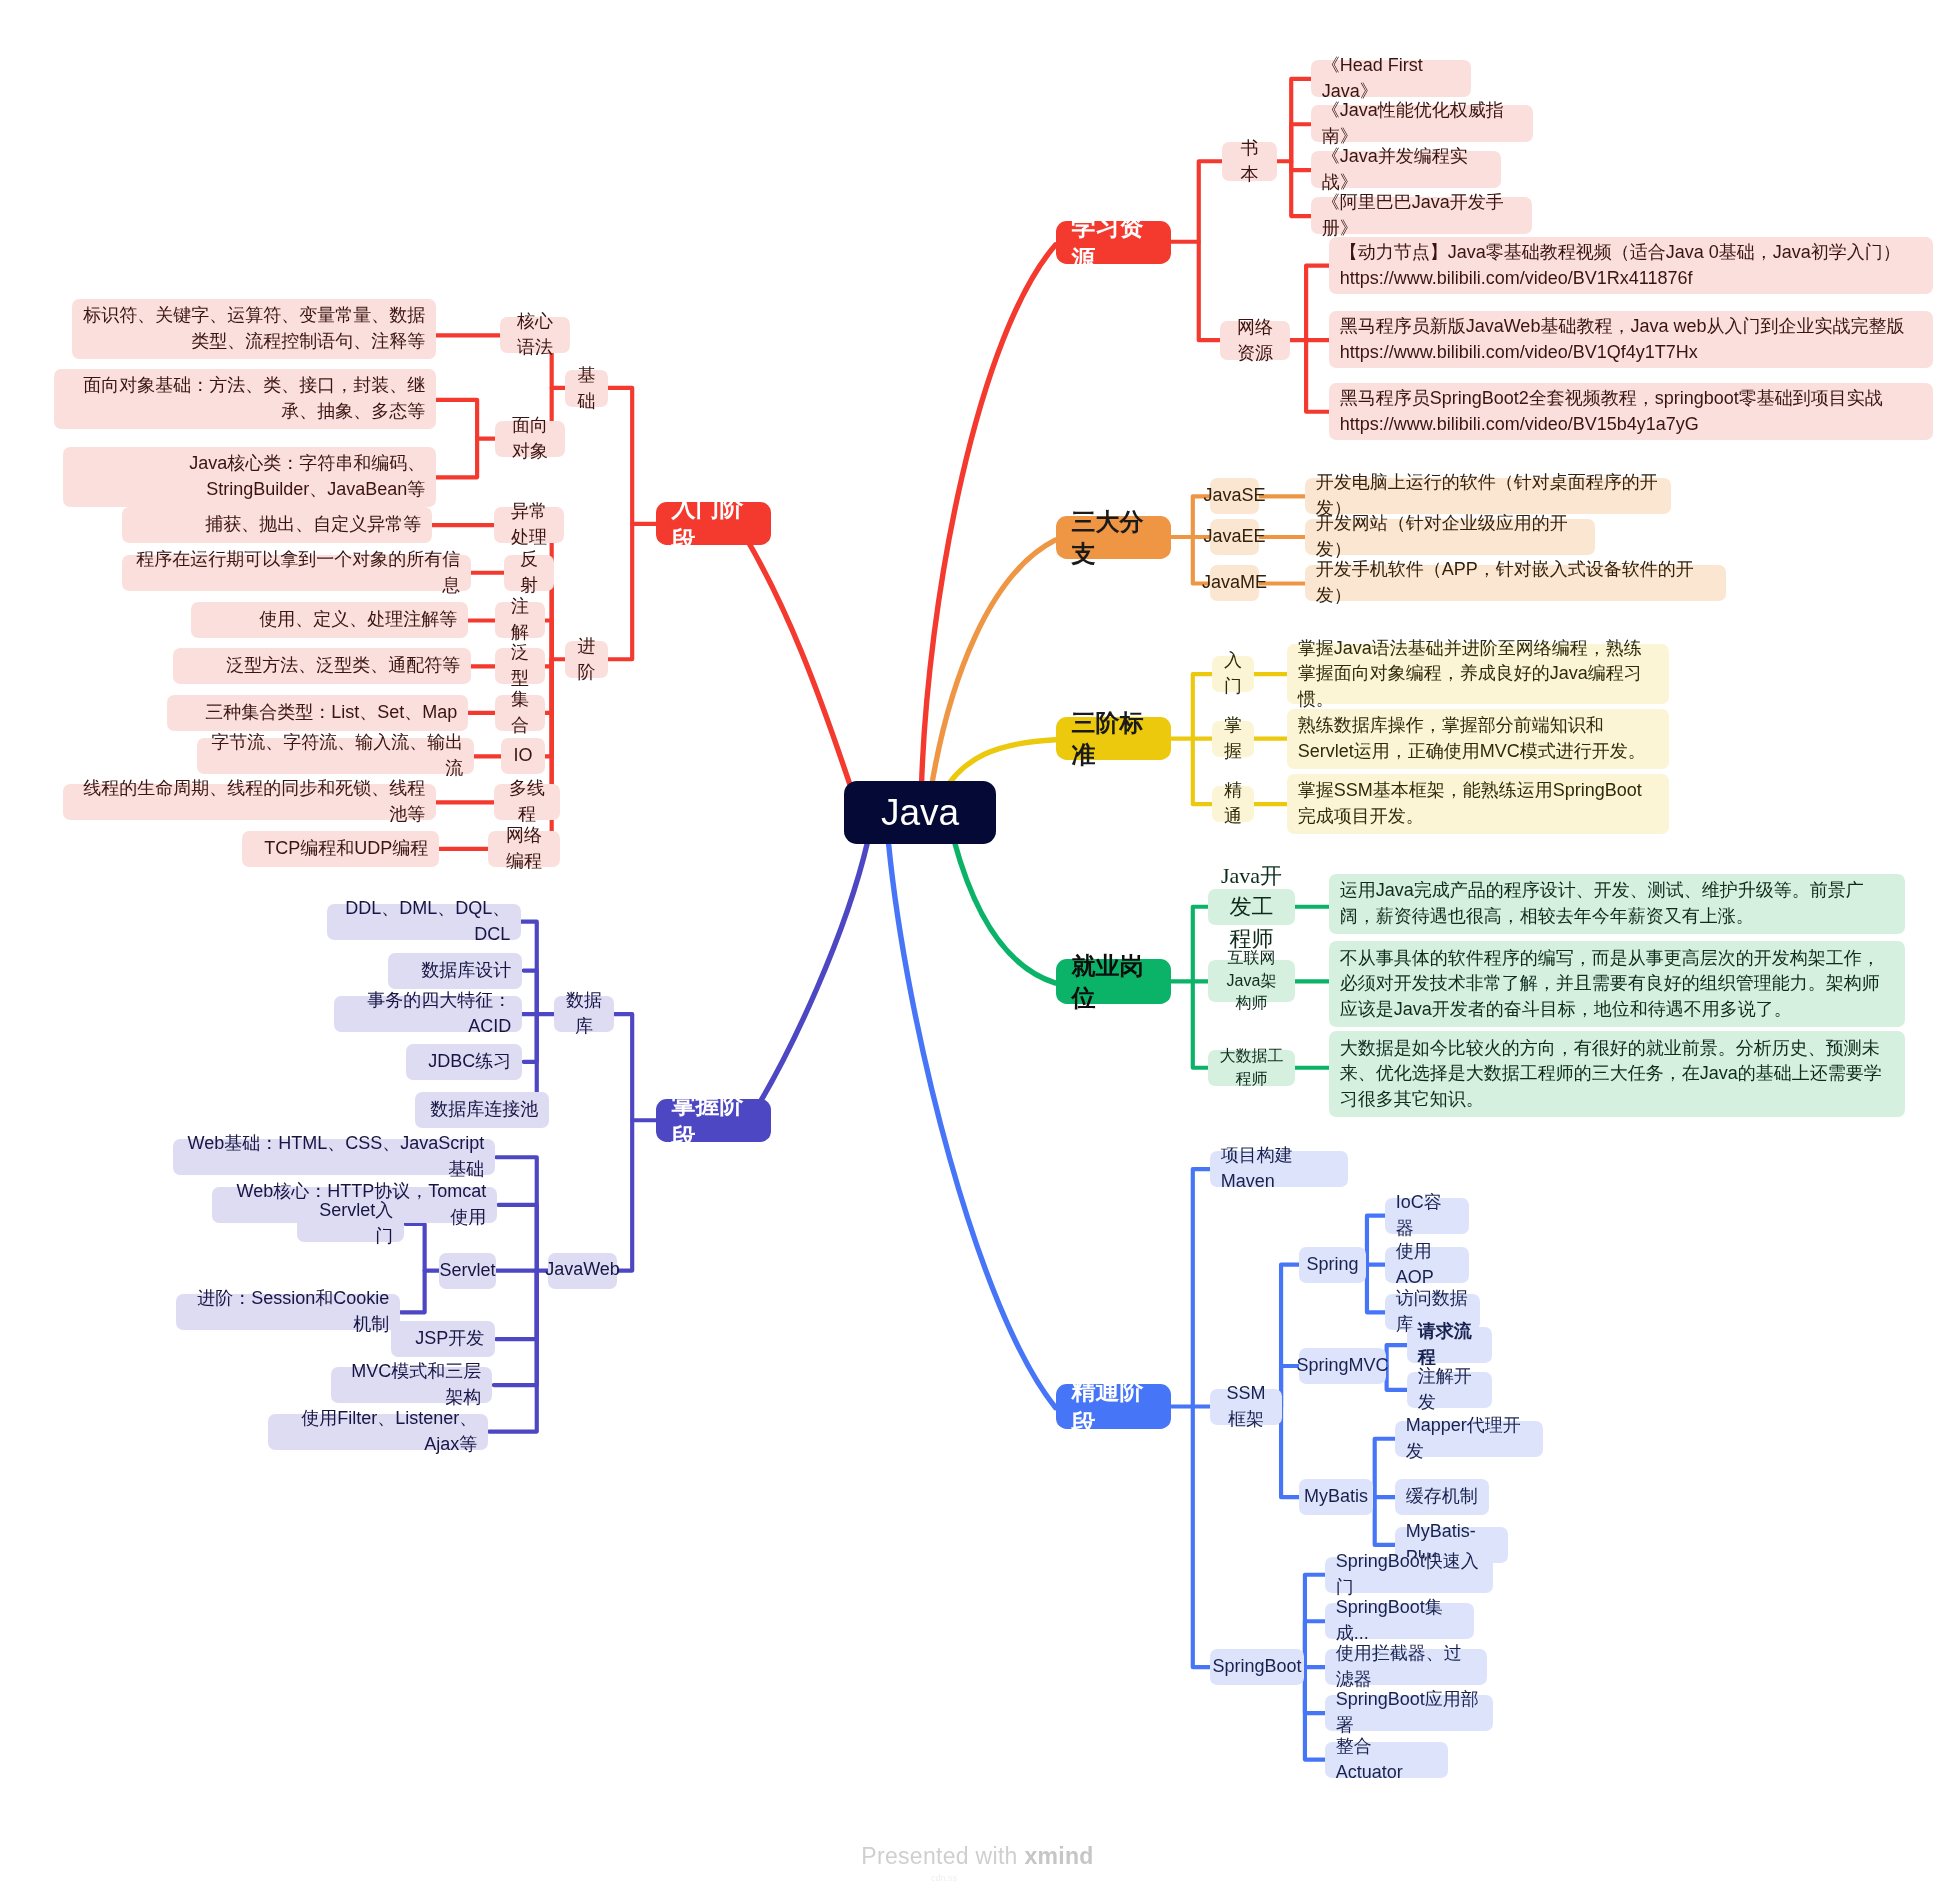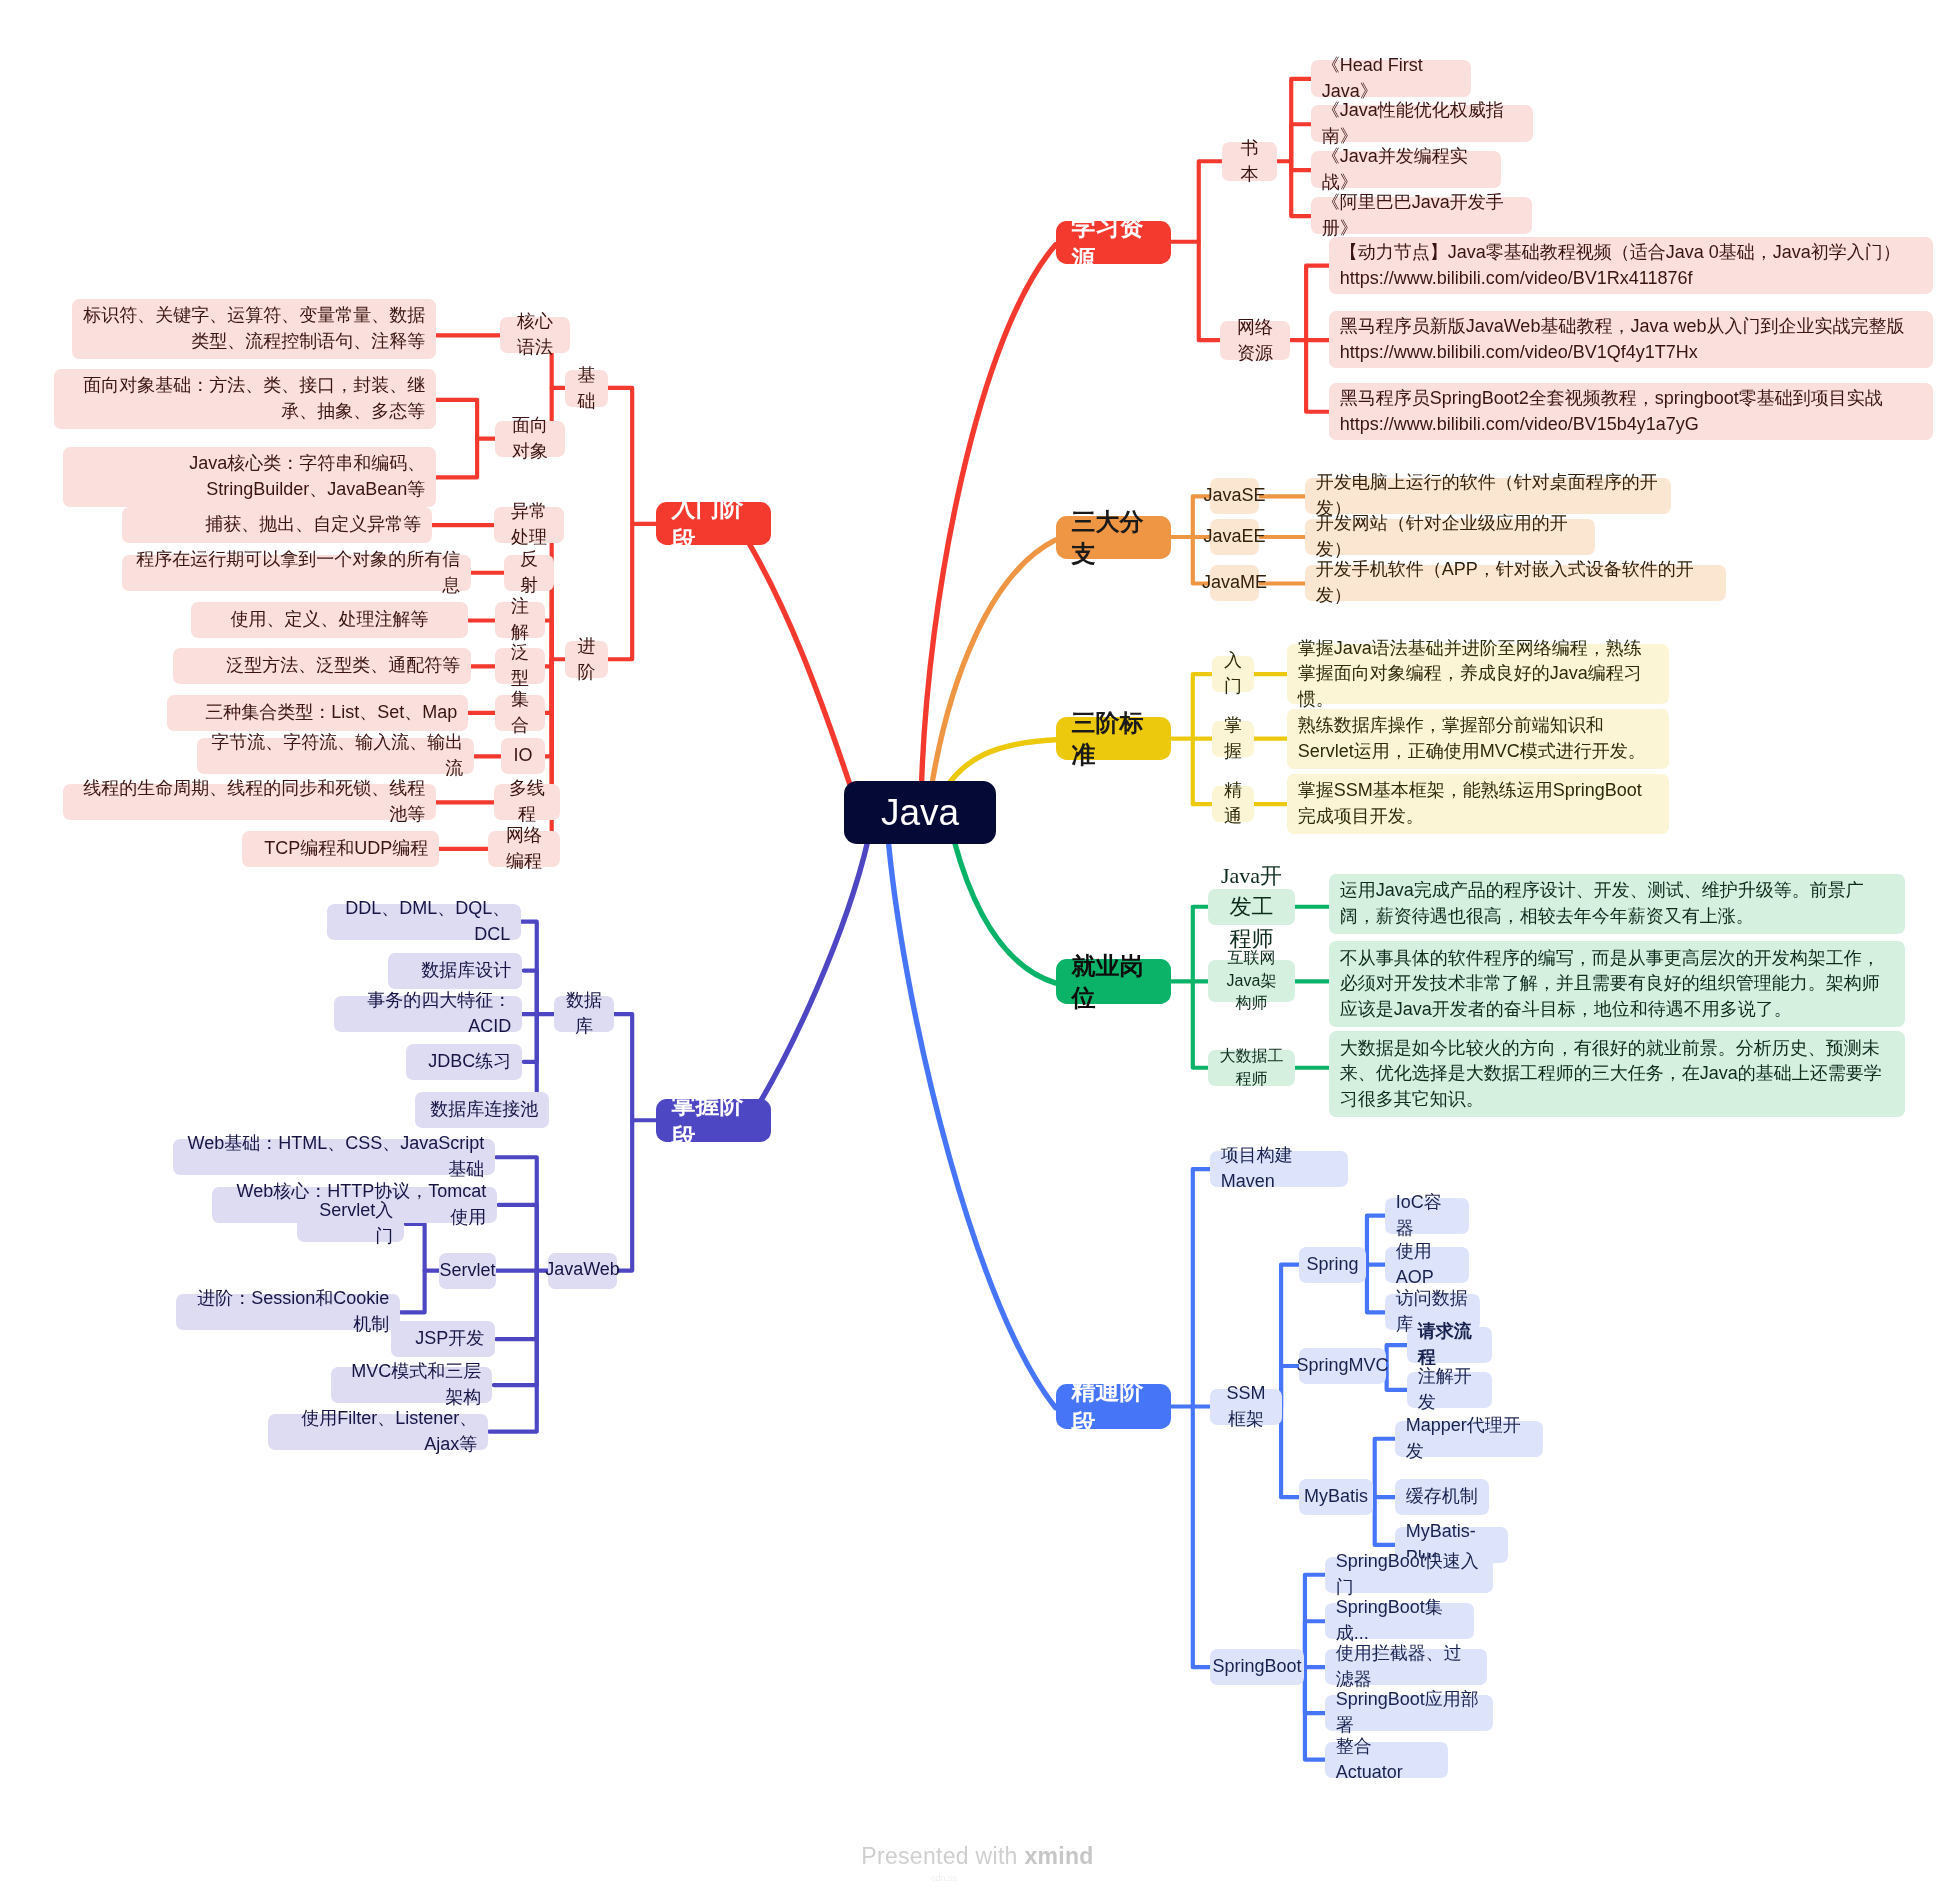--- a/index.html
+++ b/index.html
@@ -336,21 +336,21 @@
 <div class="node chip pinkS ctr" style="left:488px;top:831px;width:72px;height:36px;">
   <span>网络编程</span>
 </div>
 
 <div class="node chip pinkL left-text" style="left:122px;top:507px;width:310px;height:36px;">
   <span>捕获、抛出、自定义异常等</span>
 </div>
 <div class="node chip pinkL left-text" style="left:122px;top:555px;width:349px;height:36px;">
   <span>程序在运行期可以拿到一个对象的所有信息</span>
 </div>
-<div class="node chip pinkL left-text" style="left:191px;top:602px;width:277px;height:36px;justify-content:center;">
+<div class="node chip pinkL left-text" style="left:191px;top:602px;width:277px;height:36px;">
   <span>使用、定义、处理注解等</span>
 </div>
 <div class="node chip pinkL left-text" style="left:173px;top:648px;width:298px;height:36px;">
   <span>泛型方法、泛型类、通配符等</span>
 </div>
 <div class="node chip pinkL left-text" style="left:167px;top:695px;width:301px;height:36px;">
   <span>三种集合类型：List、Set、Map</span>
 </div>
 <div class="node chip pinkL left-text" style="left:197px;top:738px;width:277px;height:36px;">
   <span>字节流、字符流、输入流、输出流</span>

